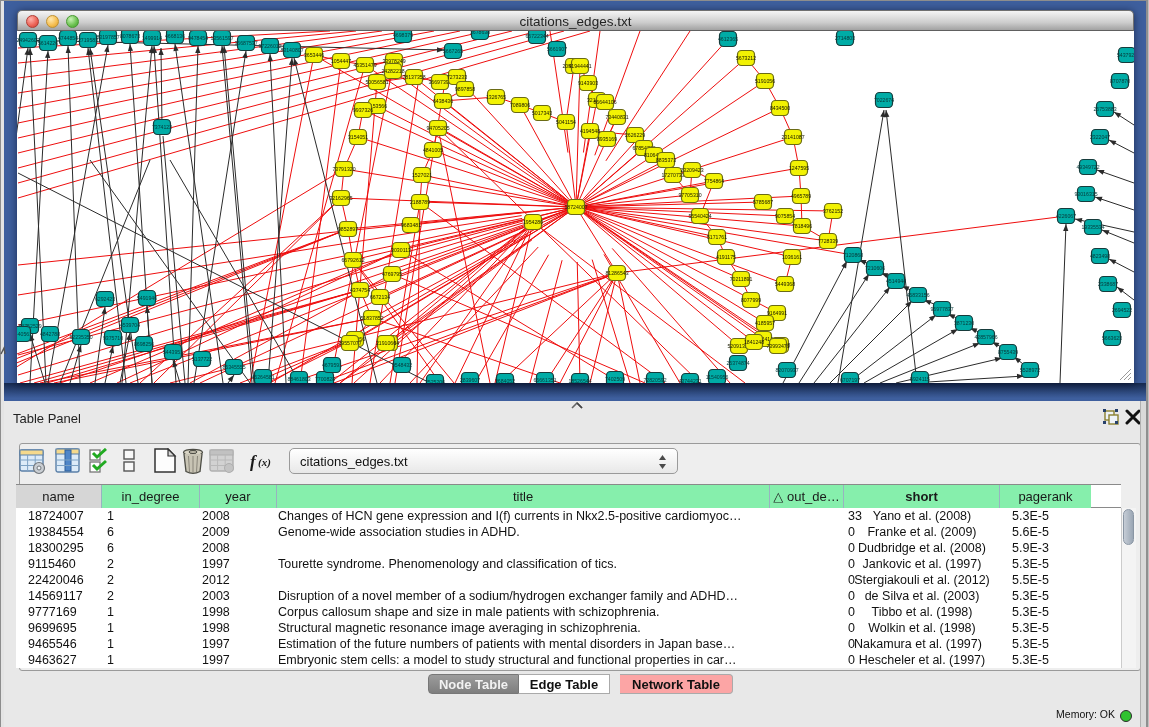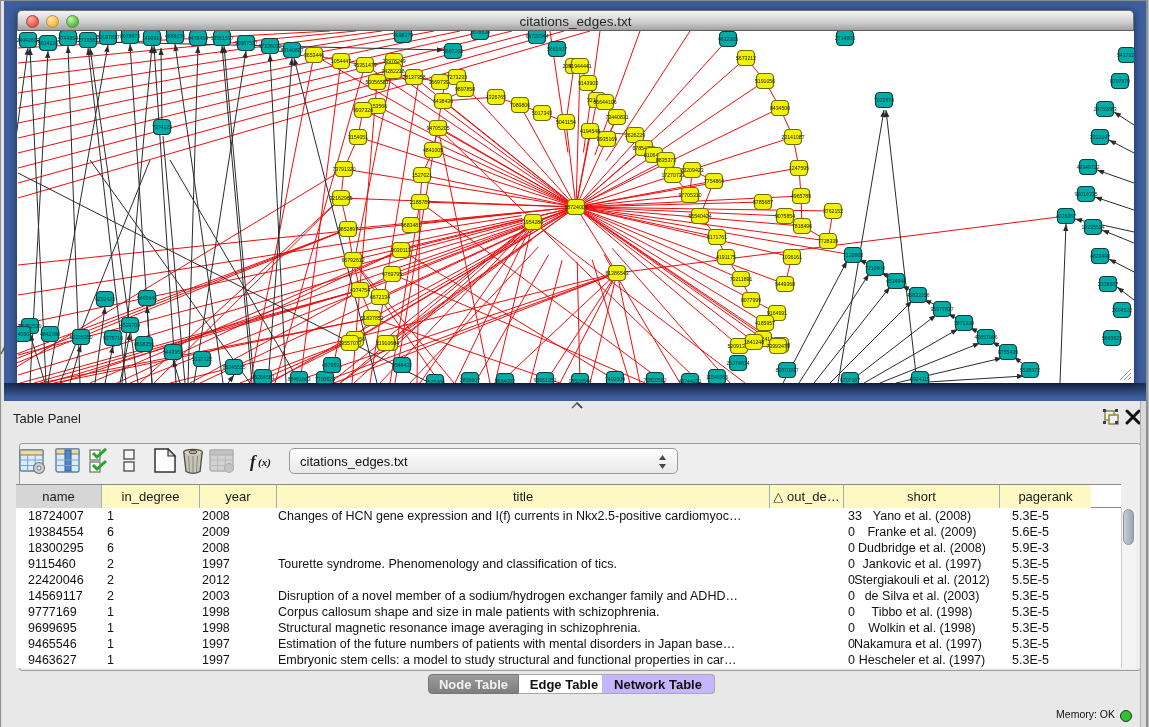--- a/index.html
+++ b/index.html
@@ -15,21 +15,21 @@
 #titlebar .t { position:absolute; width:100%; text-align:center; top:3px;
   font-size:13.5px; font-weight:normal; color:#232323; }
 .light { position:absolute; top:4px; width:13px; height:13px; border-radius:50%; }
 #canvas { position:absolute; left:0; top:21px; width:1117px; height:352px;
   background:#fff; overflow:hidden; }
 #tp { position:absolute; left:4px; top:401px; width:1143px; height:326px; background:#e8e8e8; }
 #tp .title { position:absolute; left:9px; top:10px; font-size:13px; color:#222; }
 #inner { position:absolute; left:15px; top:42px; width:1122px; height:228px;
   border:1px solid #9a9a9a; border-radius:3px; background:#eee; }
 #thead { position:absolute; left:16px; top:484px; width:1075px; height:39px;
-  background:#fef9c3; border-top:1px solid #8a8a8a; border-bottom:1px solid #15803d; }
+  background:#86efac; border-top:1px solid #8a8a8a; border-bottom:1px solid #15803d; }
 .hcell { position:absolute; top:0; height:24px; border-right:1px solid #98b2c0;
   font-size:13px; color:#1a1a1a; text-align:center; line-height:23px; }
 #tbody { position:absolute; left:16px; top:508px; width:1105px; height:160px; background:#fff; }
 .trow { position:absolute; left:0; width:1149px; height:16px; font-size:12.5px; color:#111; }
 .trow span { position:absolute; top:0; line-height:16px; white-space:nowrap; }
 .trow span.ctr { text-align:center; }
 #combo { position:absolute; left:289px; top:448px; width:389px; height:26px;
   background:linear-gradient(#fff,#e8e8e8); border:1px solid #9a9a9a; border-radius:5px;
   font-size:13px; color:#111; line-height:25px; padding-left:10px; }
 .tabbtn { position:absolute; top:674px; height:20px; font-size:13px; font-weight:bold;
@@ -938,38 +938,39 @@
       <polygon points="4.5,0 8,5 1,5" fill="#4a4a4a"></polygon>
       <polygon points="4.5,14 8,9 1,9" fill="#4a4a4a"></polygon>
     </svg>
   </div>
   <div id="thead">
     <div class="hcell" style="left:0;width:86px;background:#d6d6d6;">name</div>
     <div class="hcell" style="left:86px;width:98px;">in_degree</div>
     <div class="hcell" style="left:184px;width:77px;">year</div>
     <div class="hcell" style="left:261px;width:493px;">title</div>
     <div class="hcell" style="left:754px;width:74px;">△ out_de…</div>
-    <div class="hcell" style="left:828px;width:156px;">short</div>
+    <div class="hcell" style="left:828px;width:156px;font-weight:bold;">short</div>
     <div class="hcell" style="left:984px;width:91px;border-right:none;">pagerank</div>
   </div>
   <div id="tbody"></div>
   <div style="position:absolute;left:1091px;top:484px;width:30px;height:24px;background:#fff;border-top:1px solid #8a8a8a;border-bottom:1px solid #8a8a8a;"></div>
   <div class="trow" style="top:508px">
 <span style="left:28px">18724007</span>
       <span style="left:107px">1</span>
 <span style="left:202px">2008</span>
       <span style="left:278px">Changes of HCN gene expression and I(f) currents in Nkx2.5-positive cardiomyoc…</span>
 <span style="left:848px">33</span>
       <span class="ctr" style="left:844px;width:156px">Yano et al. (2008)</span>
 <span style="left:1012px">5.3E-5</span>
     </div>
     <div class="trow" style="top:524px">
 <span style="left:28px">19384554</span>
       <span style="left:107px">6</span>
 <span style="left:202px">2009</span>
+      <span style="left:278px">Genome-wide association studies in ADHD.</span>
 <span style="left:848px">0</span>
       <span class="ctr" style="left:844px;width:156px">Franke et al. (2009)</span>
 <span style="left:1012px">5.6E-5</span>
     </div>
     <div class="trow" style="top:540px">
 <span style="left:28px">18300295</span>
       <span style="left:107px">6</span>
 <span style="left:202px">2008</span>
 <span style="left:848px">0</span>
       <span class="ctr" style="left:844px;width:156px">Dudbridge et al. (2008)</span>
@@ -1036,17 +1037,17 @@
 <span style="left:848px">0</span>
       <span class="ctr" style="left:844px;width:156px">Hescheler et al. (1997)</span>
 <span style="left:1012px">5.3E-5</span>
     </div>
 
   <div style="position:absolute;left:1121px;top:508px;width:15px;height:160px;background:#f4f4f4;border-left:1px solid #ccc;"></div>
   <div style="position:absolute;left:1123px;top:509px;width:11px;height:36px;border-radius:6px;background:linear-gradient(90deg,#c6cdd6,#9aa6b4);border:1px solid #8a96a4;"></div>
 
   <div class="tabbtn" style="left:428px;width:91px;background:linear-gradient(#9c9c9c,#7e7e7e);color:#f2f2f2;border:1px solid #777;border-radius:4px 0 0 4px;">Node Table</div>
   <div class="tabbtn" style="left:519px;width:91px;background:#fff;color:#111;border:1px solid #aaa;border-left:none;">Edge Table</div>
-  <div class="tabbtn" style="left:602px;width:113px;background:#c4b5fd;color:#111;border:1px solid #aaa;border-left:none;border-radius:0 4px 4px 0;">Network Table</div>
+  <div class="tabbtn" style="left:620px;width:113px;background:#fca5a5;color:#111;border:1px solid #aaa;border-left:none;border-radius:0 4px 4px 0;">Network Table</div>
   <div id="memtxt">Memory: OK</div>
   <div id="memball"></div>
   <div id="rightstrip2"></div>
   <div id="rightstrip"></div>
 </div>
 </body></html>

